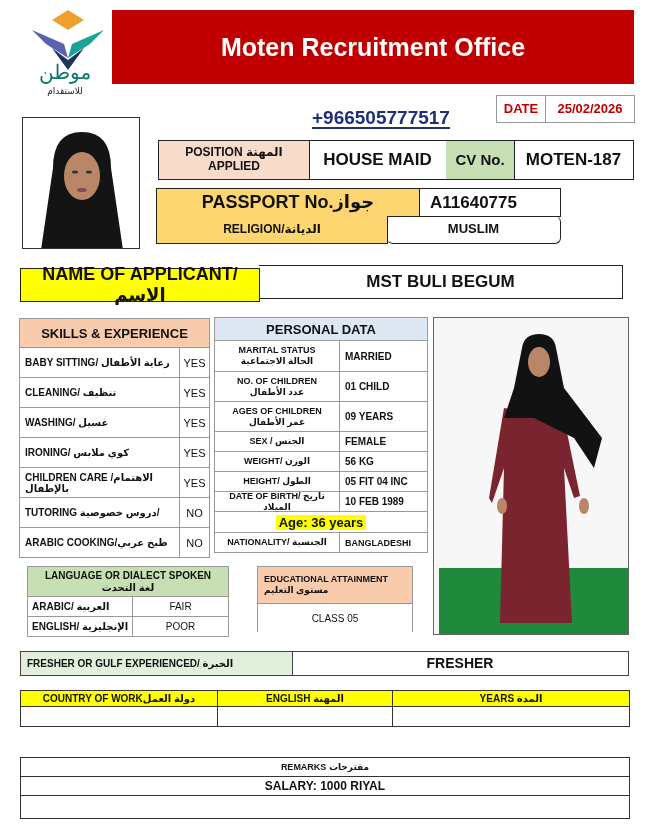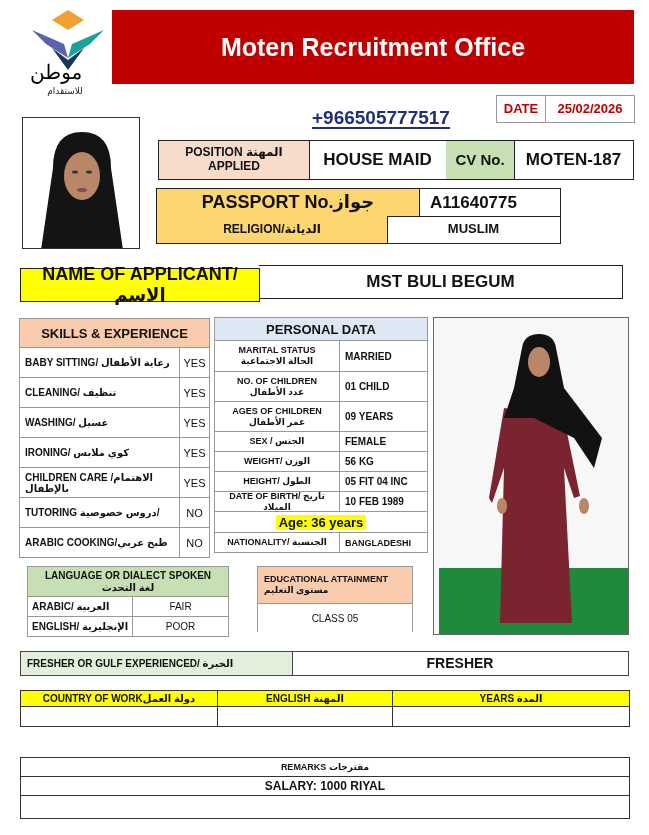--- a/index.html
+++ b/index.html
@@ -5,21 +5,21 @@
   * { box-sizing: border-box; margin: 0; padding: 0; }
   html, body { width: 649px; height: 835px; background: #ffffff; overflow: hidden; }
   body { position: relative; font-family: "Liberation Sans", "DejaVu Sans", sans-serif; color: #111; font-weight: bold; }
   .abs { position: absolute; }
   .cell { position: absolute; display: flex; align-items: center; justify-content: center; text-align: center; border: 1px solid #222; line-height: 1.15; }
   .bl { border-left: none; }
   .bt { border-top: none; }
 
   
   #logo { left: 28px; top: 8px; width: 80px; height: 80px; }
-  #logo-text { left: 30px; top: 62px; width: 70px; font-family: Liberation Serif, serif; font-size: 20px; color: #000000; font-weight: normal; line-height: 1; }
+  #logo-text { left: 30px; top: 62px; width: 70px; text-align: center; font-family: Liberation Serif, serif; font-size: 20px; color: #0f766e; font-weight: normal; line-height: 1; }
   #logo-sub { left: 30px; top: 86px; width: 70px; text-align: center; font-family: "DejaVu Sans", sans-serif; font-size: 9px; color: #222; font-weight: normal; }
 
   
   #banner { left: 112px; top: 10px; width: 522px; height: 74px; background: #c00000; color: #fff; font-size: 25px; display: flex; align-items: center; justify-content: center; }
 
   #phone { left: 312px; top: 107px; font-size: 19px; color: #1f2f7a; text-decoration: underline; text-underline-offset: 3px; text-decoration-thickness: 2px; }
 
   #date-label { left: 496px; top: 95px; width: 50px; height: 28px; color: #c00000; font-size: 13px; border-color: #999; }
   #date-value { left: 545px; top: 95px; width: 90px; height: 28px; color: #c00000; font-size: 13px; border-color: #999; }
 
@@ -27,21 +27,21 @@
   #photo-full { left: 433px; top: 317px; width: 196px; height: 318px; border: 1px solid #666; background: #f6f6f6; overflow: hidden; }
 
   #pos-label { left: 158px; top: 140px; width: 152px; height: 40px; background: #f8dccb; font-size: 12px; }
   #pos-value { left: 309px; top: 140px; width: 138px; height: 40px; font-size: 17px; }
   #cv-label { left: 446px; top: 140px; width: 69px; height: 40px; background: #c6e0b4; font-size: 15px; }
   #cv-value { left: 514px; top: 140px; width: 120px; height: 40px; font-size: 17px; }
 
   #pp-label { left: 156px; top: 188px; width: 264px; height: 29px; background: #fdd571; font-size: 18px; }
   #pp-value { left: 387px; top: 188px; width: 174px; height: 29px; font-size: 17px; }
   #rel-label { left: 156px; top: 216px; width: 232px; height: 28px; background: #fdd571; font-size: 12px; }
-  #rel-value { left: 387px; top: 216px; width: 174px; height: 28px; font-size: 13px; }
+  #rel-value { left: 387px; top: 216px; width: 174px; height: 28px; font-size: 13px; border-radius: 6px; }
 
   #name-label { left: 20px; top: 268px; width: 240px; height: 34px; background: #ffff00; font-size: 18px; }
   #name-value { left: 259px; top: 265px; width: 364px; height: 34px; font-size: 17px; }
 
   
   #skills { left: 19px; top: 318px; width: 191px; }
   #skills .hdr { height: 30px; background: #f8cbad; border: 1px solid #999; display: flex; align-items: center; justify-content: center; font-size: 13px; }
   #skills .row { display: flex; height: 30px; border: 1px solid #999; border-top: none; }
   #skills .row .k { flex: 1; display: flex; align-items: center; padding-left: 5px; font-size: 10px; border-right: 1px solid #999; }
   #skills .row .v { width: 29px; display: flex; align-items: center; justify-content: center; font-size: 11px; font-weight: normal; }

